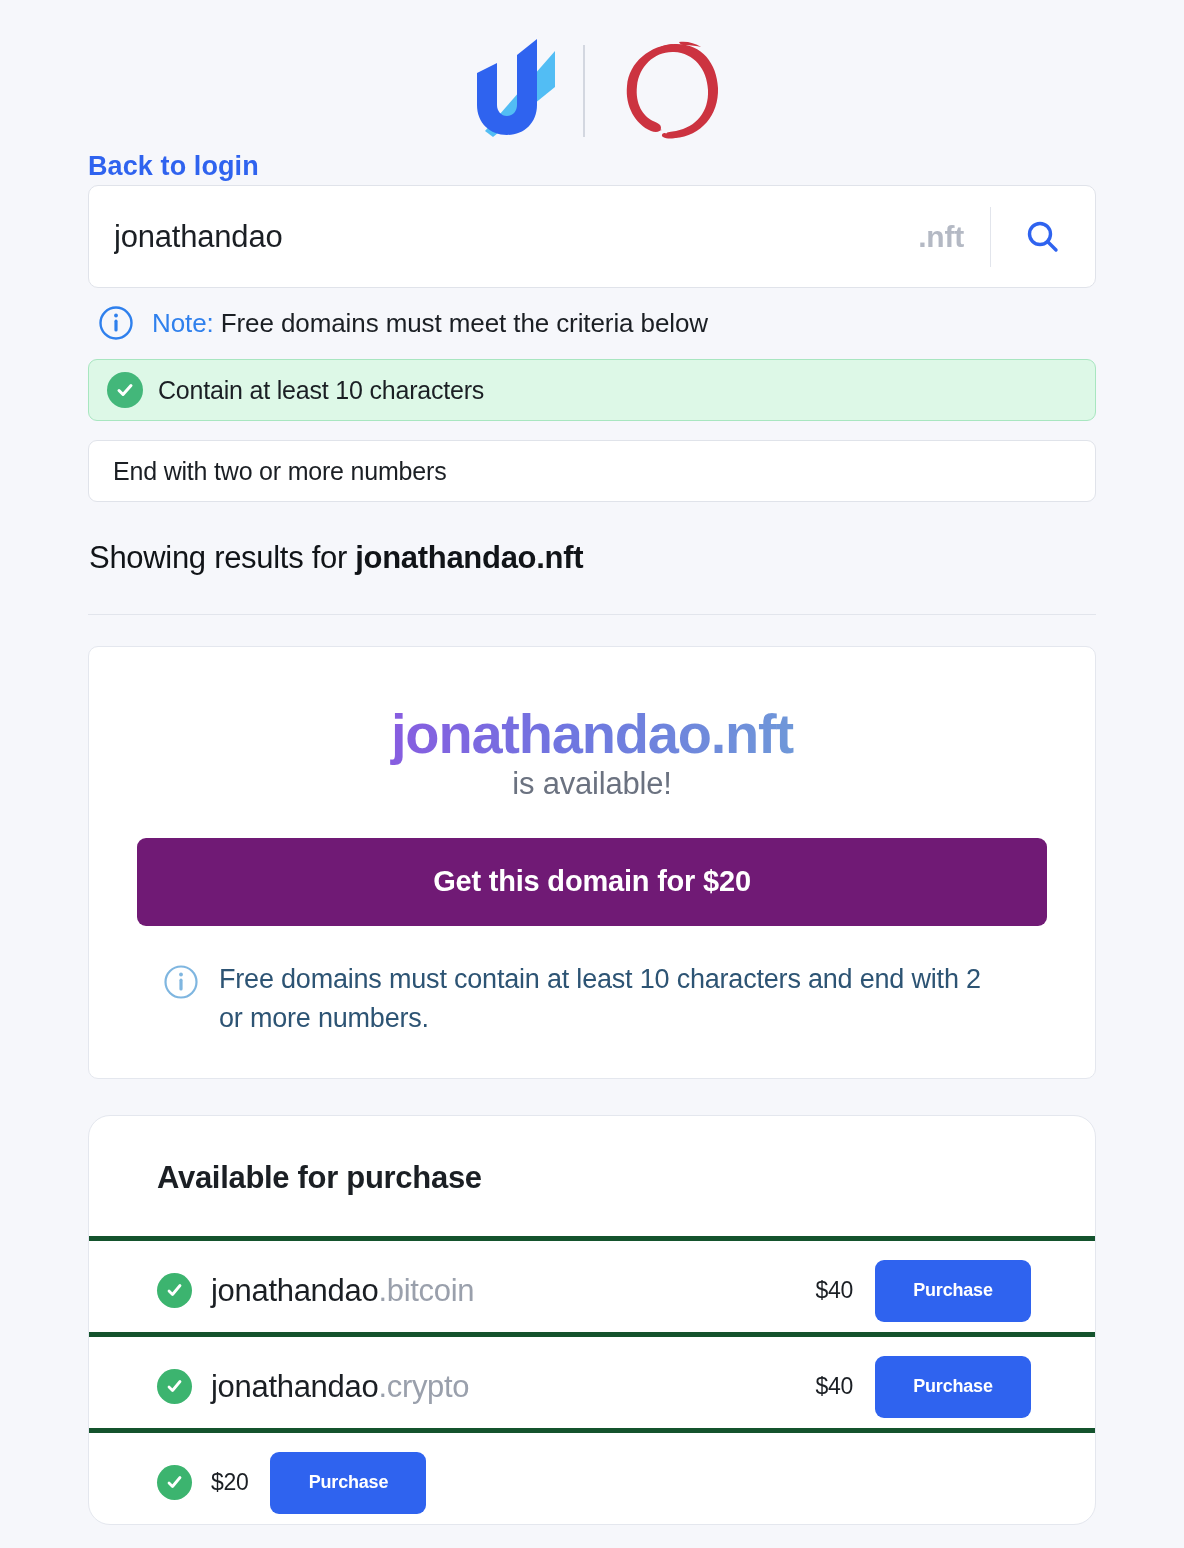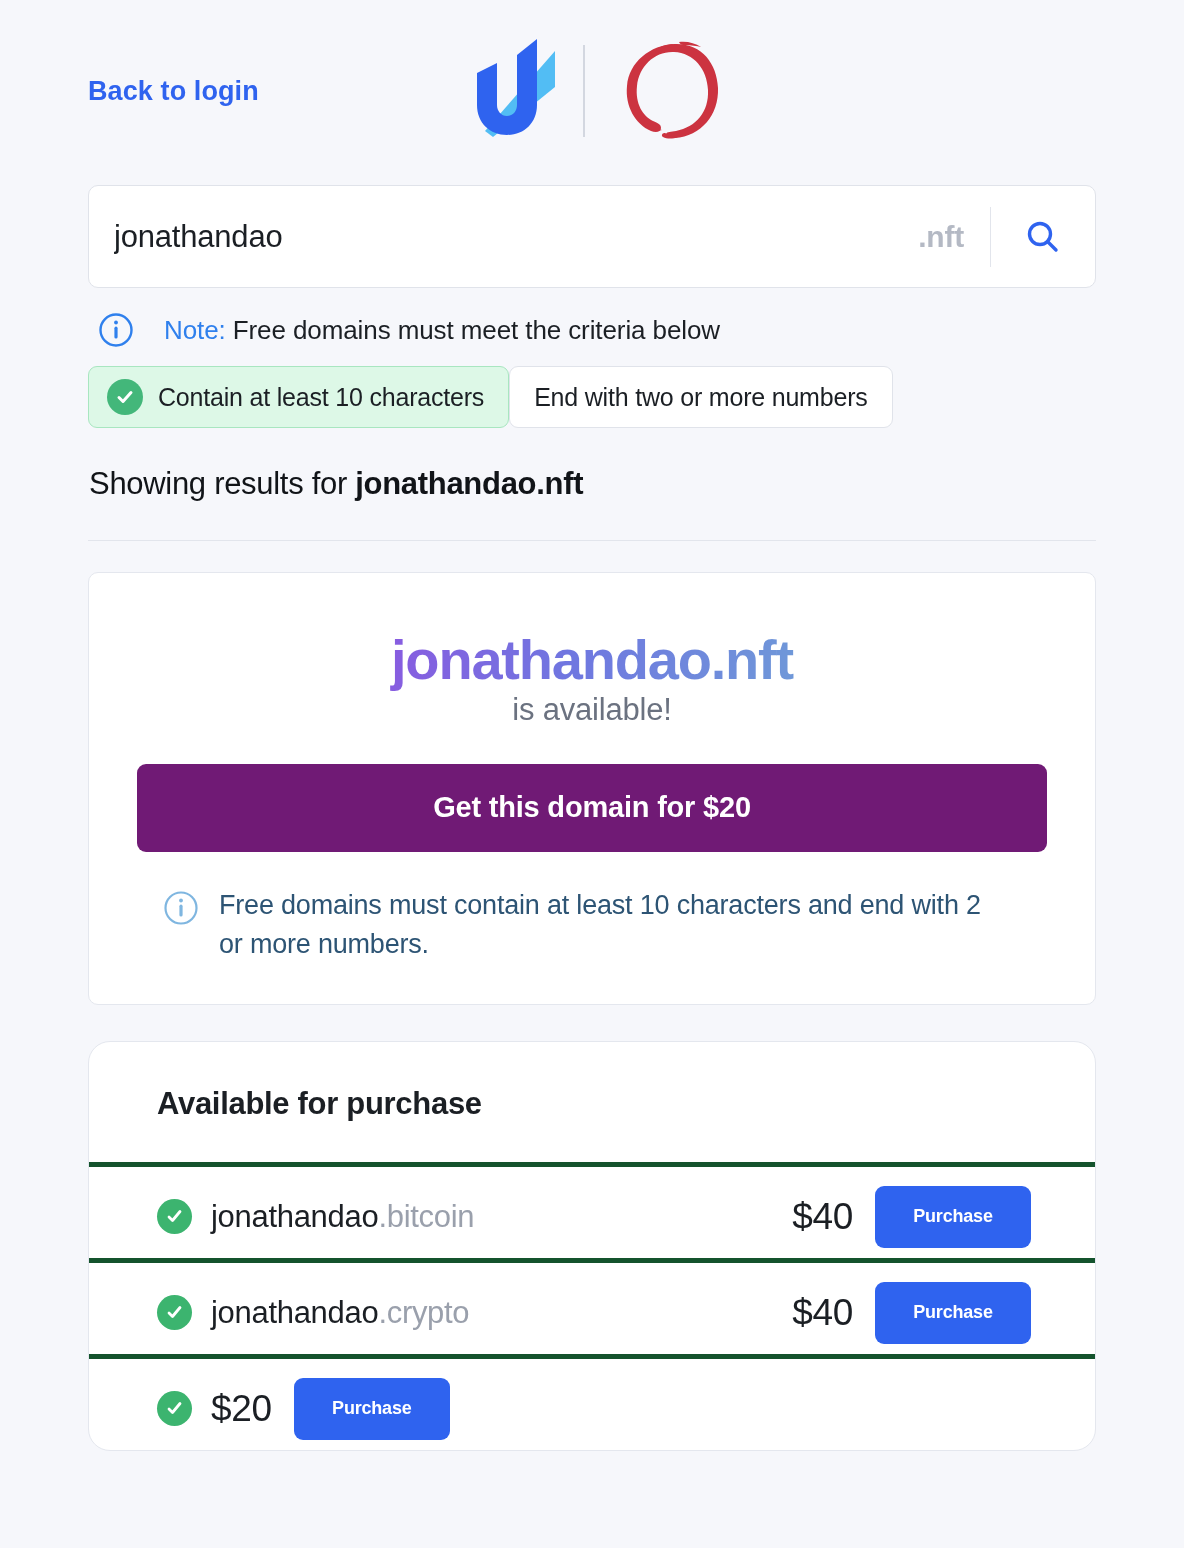--- a/index.html
+++ b/index.html
@@ -22,21 +22,21 @@
     width: 1184px;
     height: 1548px;
     padding: 0 88px;
   }
 
   
   .header {
     position: relative;
     height: 182px;
     display: flex;
-    align-items: center;
+    align-items: flex-end;
   }
 
   .back-link {
     font-size: 27px;
     font-weight: 700;
     color: #2f63ef;
     text-decoration: none;
     letter-spacing: 0.1px;
     cursor: pointer;
   }
@@ -110,40 +110,42 @@
     display: flex;
     align-items: center;
     justify-content: center;
     cursor: pointer;
   }
 
   
   .note-row {
     display: flex;
     align-items: center;
-    gap: 30px;
-    margin-top: 24px;
+    gap: 18px;
+    margin-top: 17px;
     padding-left: 10px;
   }
 
   .note-text {
     font-size: 26px;
     color: #1b1f24;
     letter-spacing: -0.1px;
   }
 
   .note-label {
     color: #2f80ed;
     font-weight: 400;
   }
 
   
   .criteria-row {
     display: flex;
+    gap: 19px;
     margin-top: 18px;
+    flex-direction: column;
   }
 
   .chip {
     height: 62px;
     border-radius: 9px;
     display: flex;
     align-items: center;
     padding: 0 24px;
     font-size: 25px;
     letter-spacing: -0.2px;
@@ -280,21 +282,21 @@
 
   .row-domain {
     font-size: 31px;
     color: #1b1f24;
     letter-spacing: -0.3px;
     flex: 1 1 auto;
   }
   .row-domain .tld { color: #9aa0ac; }
 
   .row-price {
-    font-size: 37px;
+    font-size: 23px;
     color: #1b1f24;
     letter-spacing: -0.3px;
     margin-right: 22px;
   }
 
   .purchase-btn {
     height: 62px;
     min-width: 156px;
     background: #2f63ef;
     border: none;

